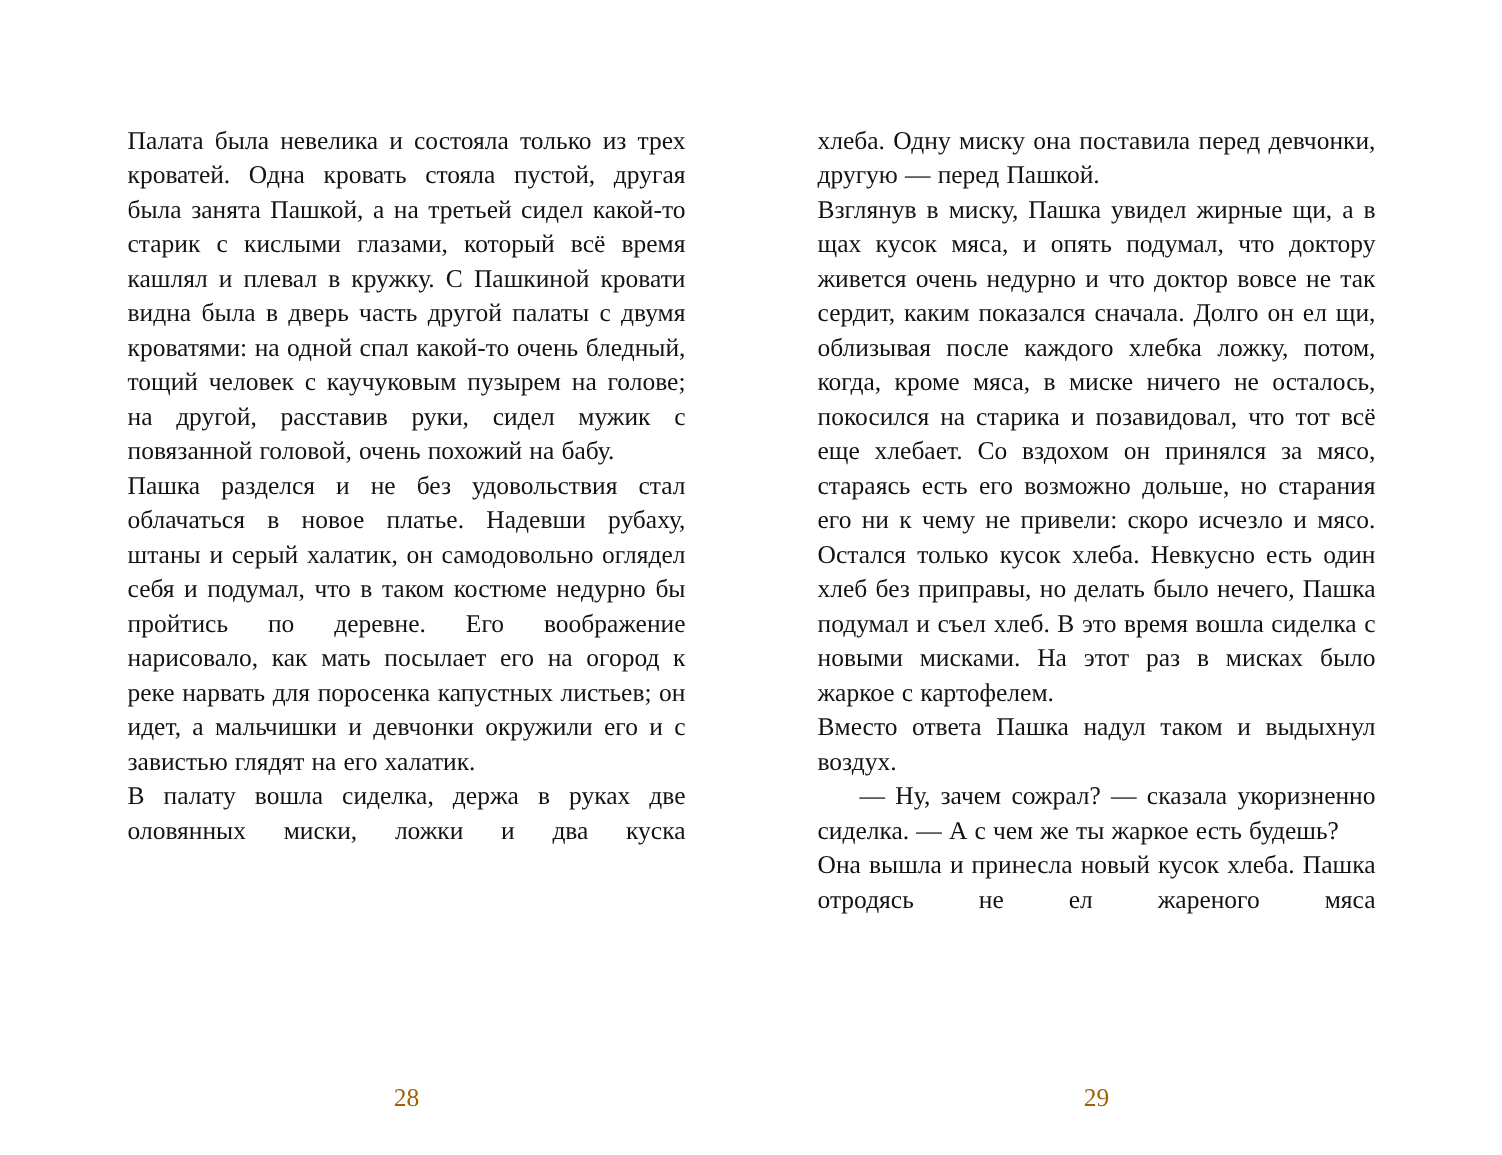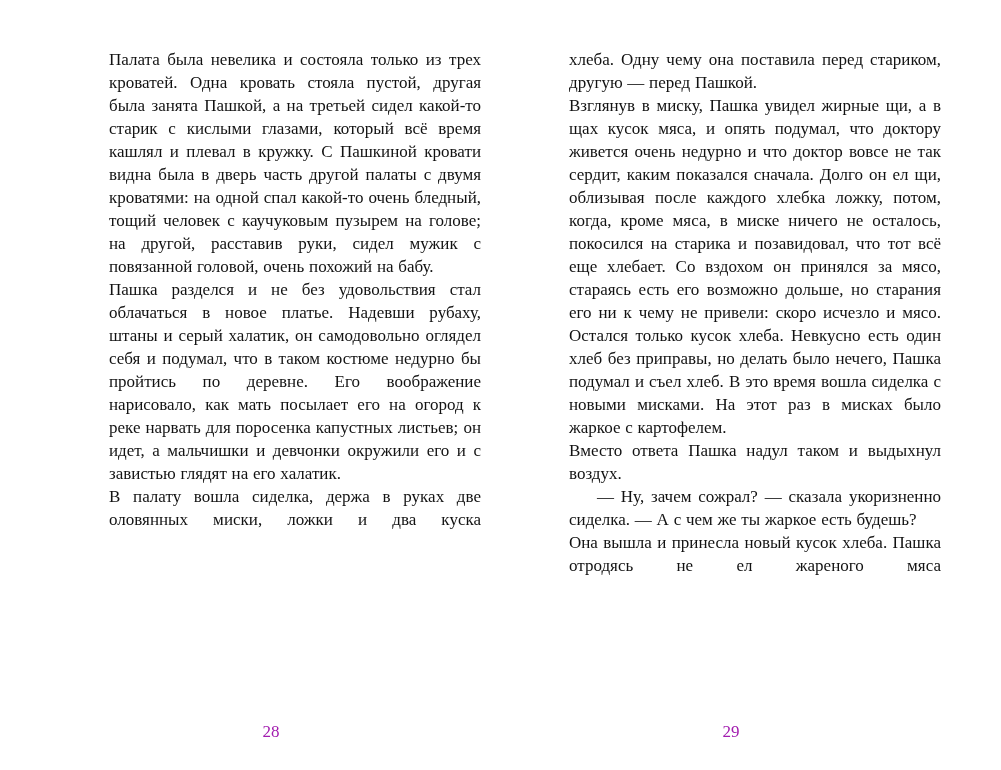--- a/index.html
+++ b/index.html
@@ -13,68 +13,67 @@
   .spread {
     position: relative;
     width: 1001px;
     height: 770px;
     background: #ffffff;
     font-family: "Liberation Serif", "DejaVu Serif", serif;
     color: #121212;
   }
   .text-col {
     position: absolute;
-    top: 48px;
+    top: 82px;
     width: 372px;
     font-size: 17px;
     line-height: 23px;
     text-align: justify;
     hyphens: auto;
     -webkit-hyphens: auto;
     word-spacing: 0.5px;
-    margin-left: 24px;
   }
   .page-left .text-col { left: 85px; }
   .page-right .text-col { left: 545px; }
   .para {
     margin: 0;
     padding: 0;
     text-indent: 0;
   }
   .para.dialog { text-indent: 28px; }
   .para.runs-on { text-align-last: justify; }
   .page-number {
     position: absolute;
     top: 720px;
     width: 372px;
     text-align: center;
     font-size: 17px;
     line-height: 23px;
-    color: #a21caf;
+    color: #a16207;
   }
   .page-left .page-number { left: 85px; }
   .page-right .page-number { left: 545px; }
 </style>
 </head>
 <body>
 
 <div class="spread">
 
   <section class="page-left">
     <div class="text-col" lang="ru">
       <p class="para">Палата была невелика и состояла только из трех кроватей. Одна кровать стояла пустой, другая была занята Пашкой, а на третьей сидел какой-то старик с кислыми глазами, который всё время кашлял и плевал в кружку. С Пашкиной кровати видна была в дверь часть другой палаты с двумя кроватями: на одной спал какой-то очень бледный, тощий человек с каучуковым пузырем на голове; на другой, расставив руки, сидел мужик с повязанной головой, очень похожий на бабу.</p>
       <p class="para">Пашка разделся и не без удовольствия стал облачаться в новое платье. Надевши рубаху, штаны и серый халатик, он самодовольно оглядел себя и подумал, что в таком костюме недурно бы пройтись по деревне. Его воображение нарисовало, как мать посылает его на огород к реке нарвать для поросенка капустных листьев; он идет, а мальчишки и девчонки окружили его и с завистью глядят на его халатик.</p>
       <p class="para runs-on">В палату вошла сиделка, держа в руках две оловянных миски, ложки и два куска</p>
     </div>
     <div class="page-number">28</div>
   </section>
 
   <section class="page-right">
     <div class="text-col" lang="ru">
-      <p class="para">хлеба. Одну чему она поставила перед стариком, другую — перед Пашкой.</p>
+      <p class="para">хлеба. Одну миску она поставила перед девчонки, другую — перед Пашкой.</p>
       <p class="para">Взглянув в миску, Пашка увидел жирные щи, а в щах кусок мяса, и опять подумал, что доктору живется очень недурно и что доктор вовсе не так сердит, каким показался сначала. Долго он ел щи, облизывая после каждого хлебка ложку, потом, когда, кроме мяса, в миске ничего не осталось, покосился на старика и позавидовал, что тот всё еще хлебает. Со вздохом он принялся за мясо, стараясь есть его возможно дольше, но старания его ни к чему не привели: скоро исчезло и мясо. Остался только кусок хлеба. Невкусно есть один хлеб без приправы, но делать было нечего, Пашка подумал и съел хлеб. В это время вошла сиделка с новыми мисками. На этот раз в мисках было жаркое с картофелем.</p>
       <p class="para">Вместо ответа Пашка надул таком и выдыхнул воздух.</p>
       <p class="para dialog">— Ну, зачем сожрал? — сказала укоризненно сиделка. — А с чем же ты жаркое есть будешь?</p>
       <p class="para runs-on">Она вышла и принесла новый кусок хлеба. Пашка отродясь не ел жареного мяса</p>
     </div>
     <div class="page-number">29</div>
   </section>
 
 </div>
 

